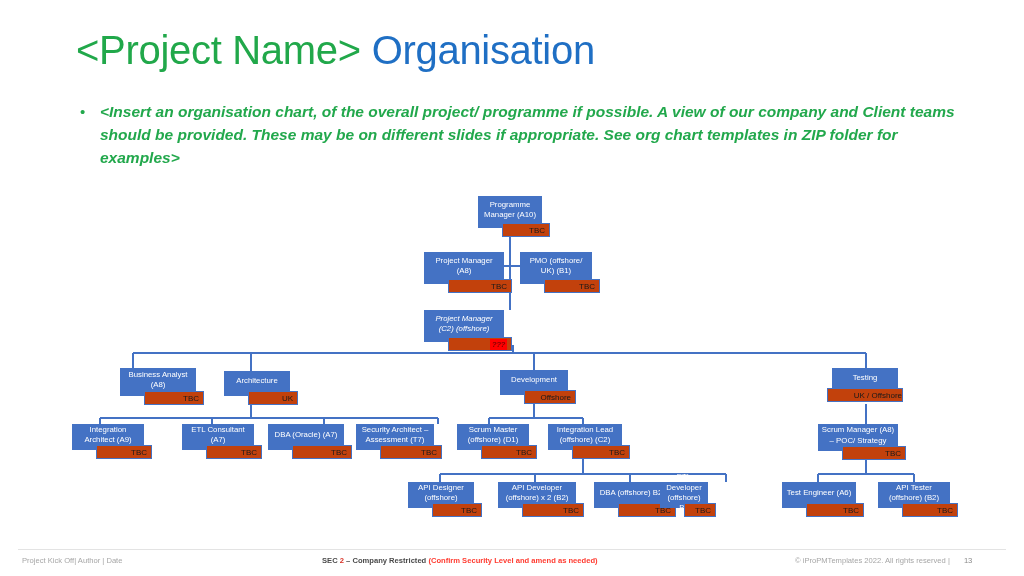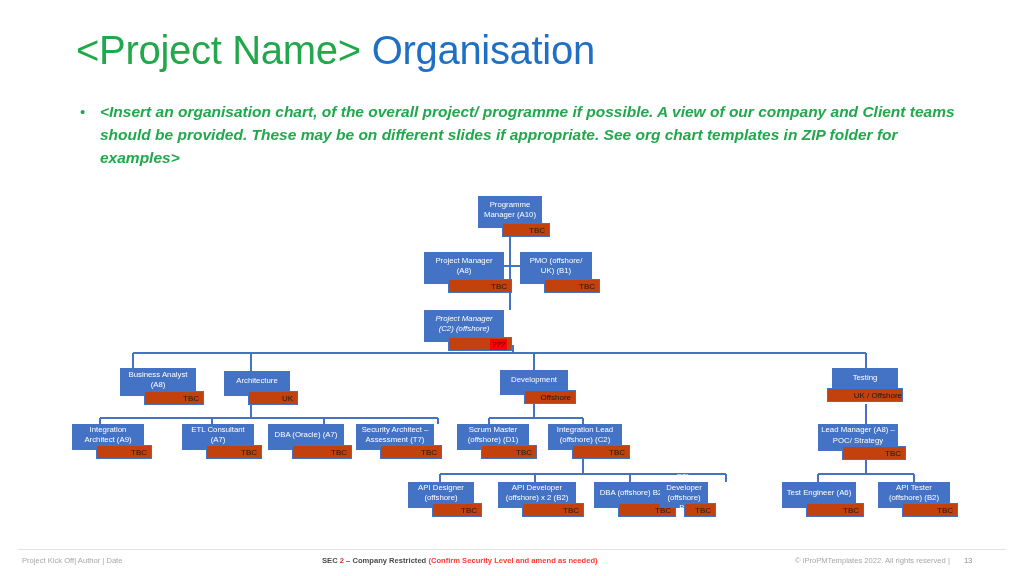--- a/index.html
+++ b/index.html
@@ -218,21 +218,21 @@
     </div>
 
     <div class="node" style="left:548px;top:424px;width:74px;height:26px;">
       <div class="head">Integration Lead (offshore) (C2)</div>
       <div class="sub">
         <span>TBC</span>
       </div>
     </div>
 
     <div class="node" style="left:818px;top:424px;width:80px;height:27px;">
-      <div class="head">Lead Manager (A8) – POC/ Strategy</div>
+      <div class="head">Scrum Manager (A8) – POC/ Strategy</div>
       <div class="sub">
         <span>TBC</span>
       </div>
     </div>
 
     <div class="node" style="left:408px;top:482px;width:66px;height:26px;">
       <div class="head">API Designer (offshore)</div>
       <div class="sub">
         <span>TBC</span>
       </div>

